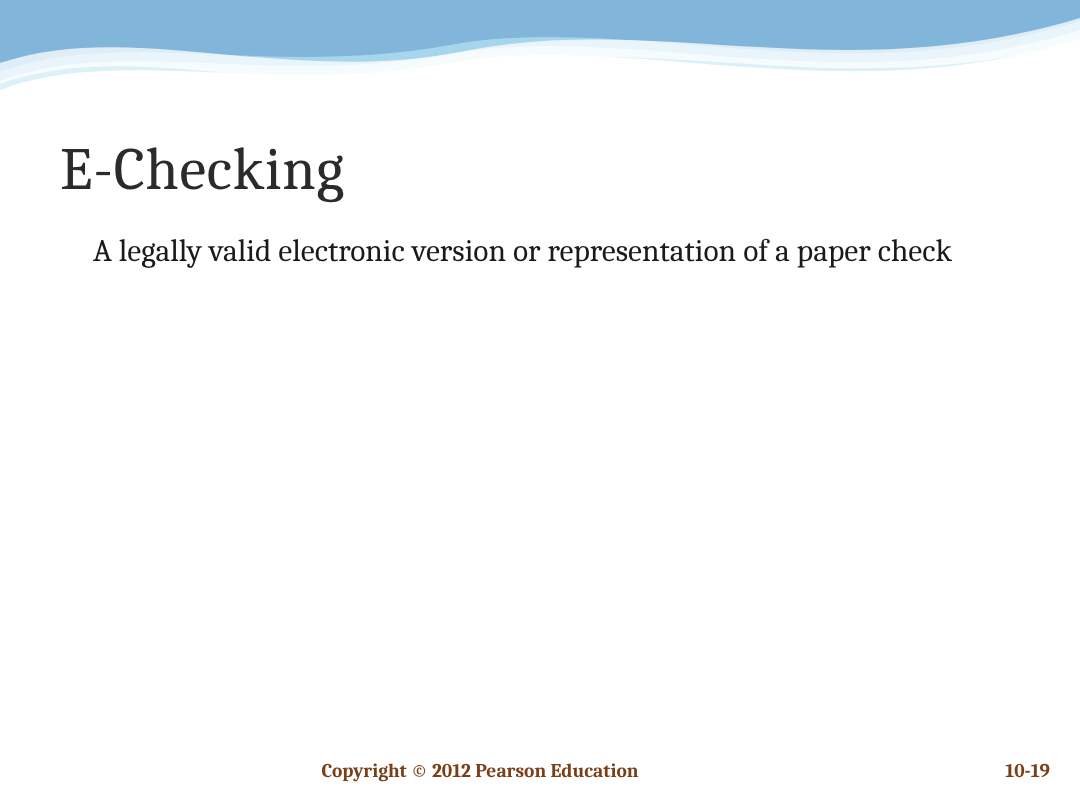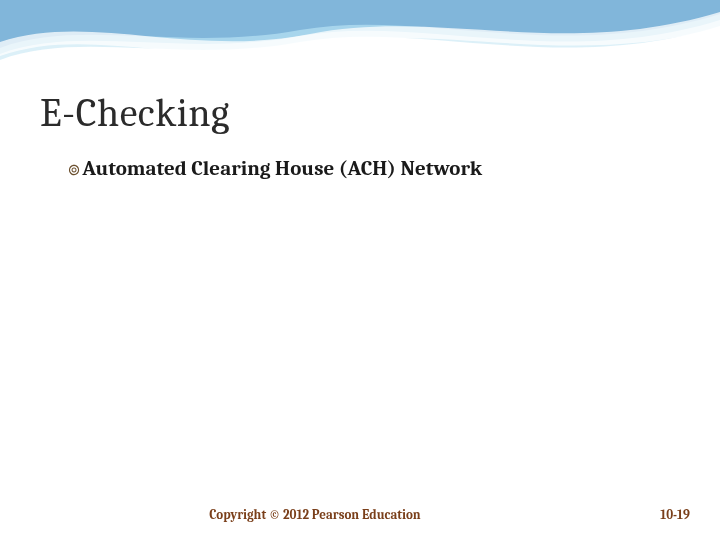--- a/index.html
+++ b/index.html
@@ -51,21 +51,21 @@
   .def  { margin:2px 0 10px 22px; }
 
   .item2 { margin-left:28px; margin-top:4px; }
   .def2  { margin:2px 0 0 50px; }
 
   .footer {
     position:absolute;
     left:0; right:0; bottom:18px;
     display:flex;
     justify-content:flex-start;
-    padding:0 30px 0 0;
+    padding:0 20px 0 0;
     font-size:13px;
     font-weight:700;
     color:#7a3f1a;
   }
   .footer .copy { flex:1; text-align:center; }
   .footer .pg   { min-width:60px; text-align:right; }
 </style>
 </head>
 <body>
 
@@ -77,24 +77,22 @@
     <path d="M0,42 C90,12 190,58 310,34 C440,8 560,60 720,12 L720,28 C560,70 440,20 310,46 C190,70 90,24 0,56 Z" fill="#ffffff" opacity="0.75"></path>
   </svg>
 </div>
 
 <div class="slide">
 
   <h1 class="title">E-Checking</h1>
 
   <div class="content">
 
+    <div class="def">A legally valid electronic version or representation of a paper check</div>
 
-    <div class="item2">
-      <span class="bullet">๏</span><span class="term">Automated Clearing House (ACH) Network</span>
-    </div>
 
   </div>
 
   <div class="footer">
     <span class="copy">Copyright © 2012 Pearson Education</span>
     <span class="pg">10-19</span>
   </div>
 
 </div>
 

